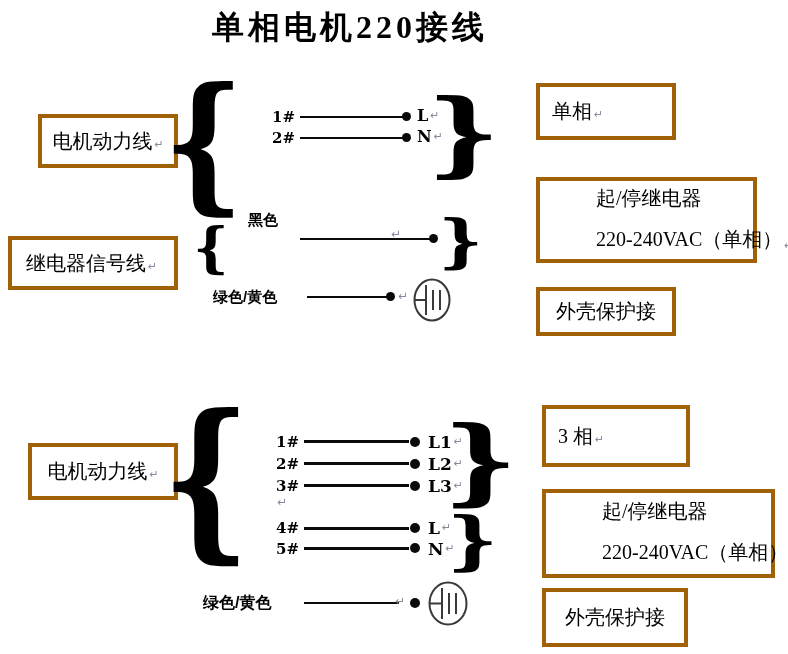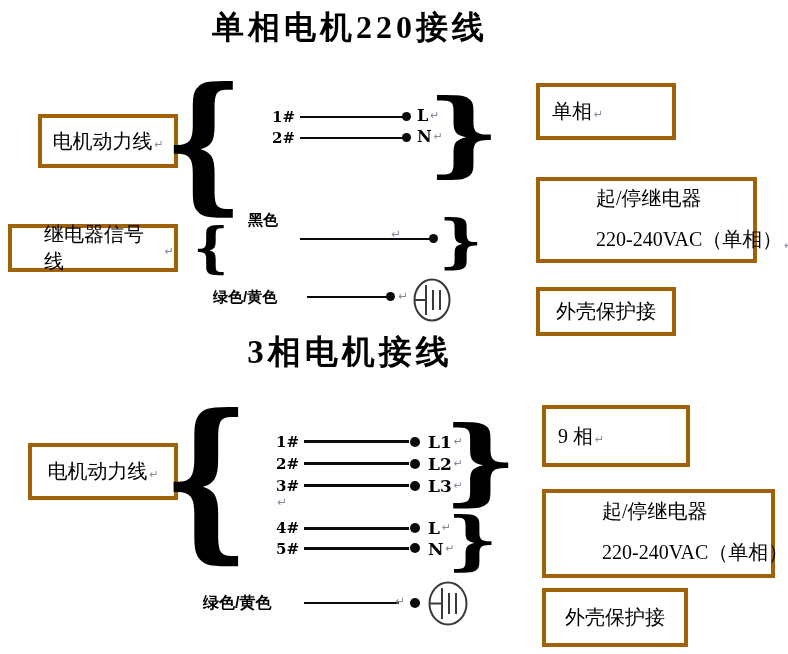--- a/index.html
+++ b/index.html
@@ -88,21 +88,21 @@
       <span class="ret">↵</span>
   </div>
 
   <div class="box" style="left:536px;top:177px;width:221px;height:86px;padding-left:12px">
     <div class="relay-lines">
       <div class="rline">起/停继电器</div>
       <div class="rline"><span>220-240VAC（单相）</span><span class="ret">↵</span></div>
     </div>
   </div>
 
-  <div class="box" style="left:8px;top:224px;width:170px;height:48px;padding-left:32px">
+  <div class="box" style="left:8px;top:236px;width:170px;height:54px;padding-left:14px">
     <span>继电器信号线</span>
       <span class="ret">↵</span>
   </div>
 
   <div class="brace" style="left:198px;top:221px;width:26px;height:51px;font-size:55px">
     <span>{</span>
   </div>
 
   <div class="clabel" style="left:248px;top:211px">黑色</div>
   <div class="wline" style="left:300px;top:238px;width:130px;height:2px"></div>
@@ -123,21 +123,20 @@
     <line x1="2" y1="22" x2="13" y2="22" stroke="#3a3a3a" stroke-width="2"></line>
     <line x1="13" y1="7" x2="13" y2="37" stroke="#3a3a3a" stroke-width="2"></line>
     <line x1="20" y1="12" x2="20" y2="32" stroke="#3a3a3a" stroke-width="2"></line>
     <line x1="27" y1="12" x2="27" y2="32" stroke="#3a3a3a" stroke-width="2"></line>
   </svg>
 
   <div class="box center" style="left:536px;top:287px;width:140px;height:49px">
     <span>外壳保护接</span>
   </div>
 
-  <div class="title" style="top:330px;font-size:33px">3相电机接线</div>
 
   <div class="box center" style="left:28px;top:443px;width:150px;height:57px">
     <span>电机动力线</span>
       <span class="ret">↵</span>
   </div>
 
   <div class="brace" style="left:181px;top:398px;width:50px;height:160px;font-size:172px">
     <span style="transform:scaleX(0.8)">{</span>
   </div>
 
@@ -185,21 +184,21 @@
   <div class="term" style="left:428px;top:539px;font-size:17px">
     <span>N</span>
       <span class="ret">↵</span>
   </div>
 
   <div class="brace" style="left:457px;top:510px;width:32px;height:60px;font-size:64px">
     <span style="transform:scaleX(1.25)">}</span>
   </div>
 
   <div class="box" style="left:542px;top:405px;width:148px;height:62px;padding-left:12px">
-    <span>9 相</span>
+    <span>3 相</span>
       <span class="ret">↵</span>
   </div>
 
   <div class="box" style="left:542px;top:489px;width:233px;height:89px;padding-left:12px">
     <div class="relay-lines">
       <div class="rline">起/停继电器</div>
       <div class="rline"><span>220-240VAC（单相）</span><span class="ret">↵</span></div>
     </div>
   </div>
 

